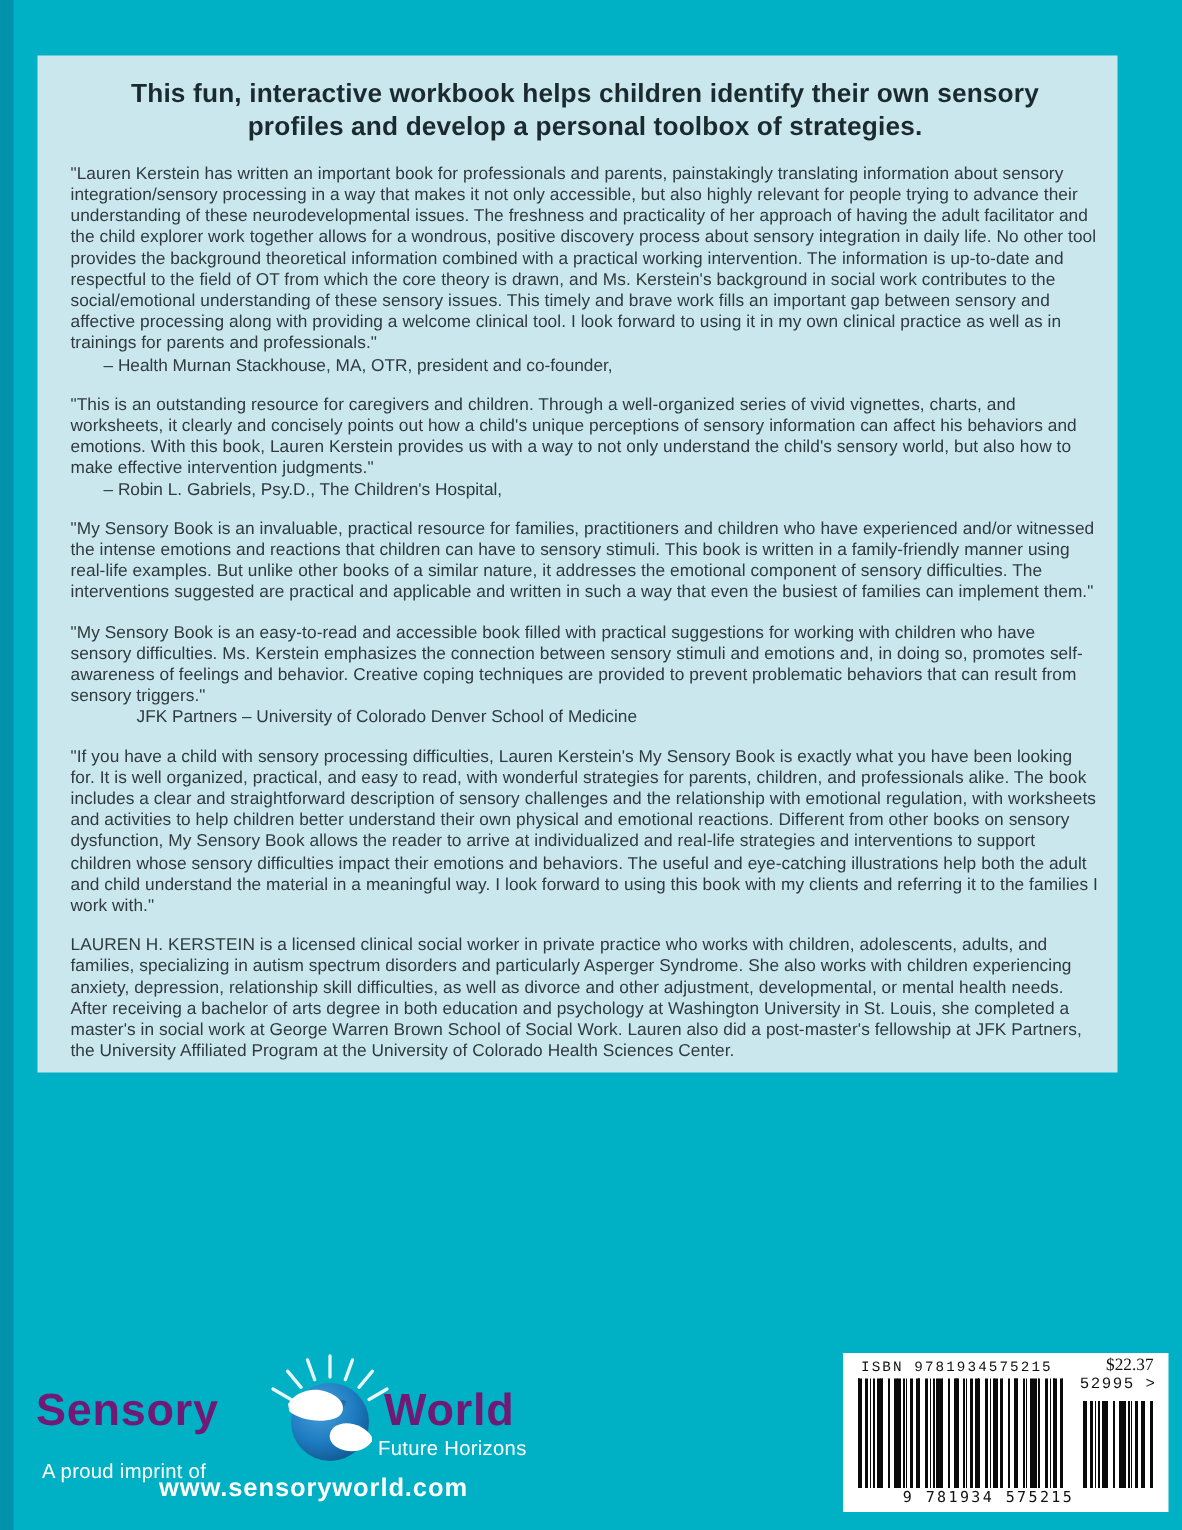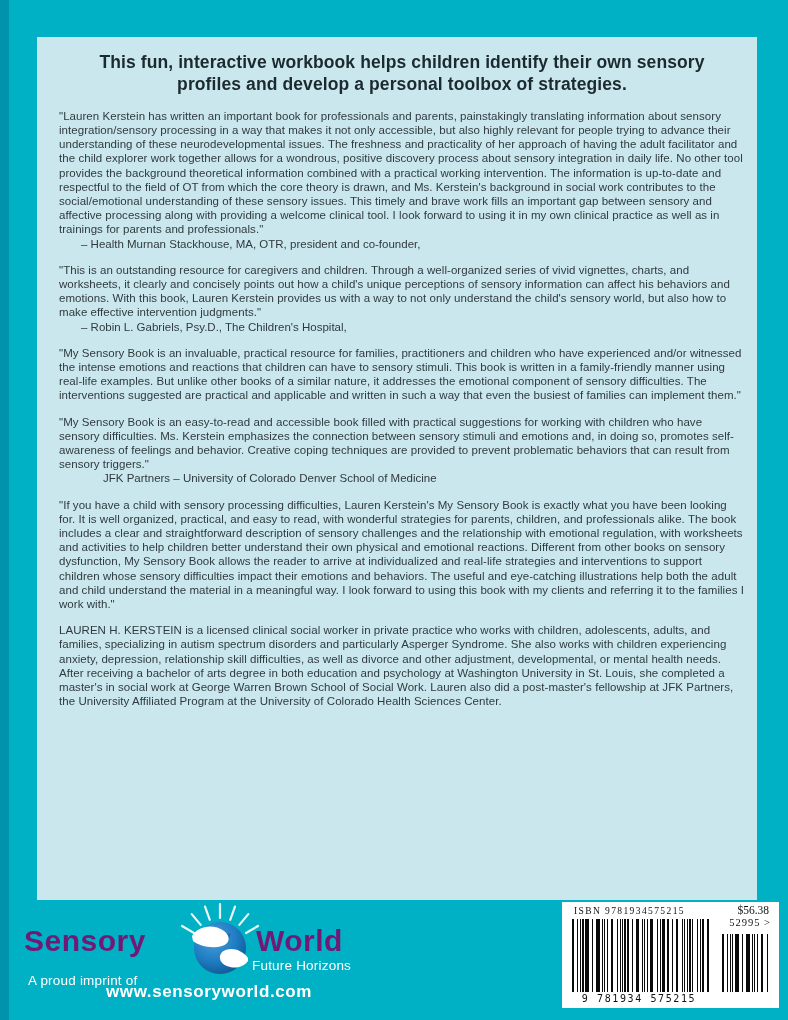--- a/index.html
+++ b/index.html
@@ -10,24 +10,23 @@
     position:relative; width:788px; height:1020px;
     background:#00b1c5; overflow:hidden;
   }
   .spine-strip {
     position:absolute; left:0; top:0; width:9px; height:1020px;
     background:#0093ab;
   }
 
   
   .content-box {
-    position:absolute; left:25px; top:37px; width:720px; height:863px;
+    position:absolute; left:25px; top:37px; width:720px; height:678px;
     background:#cbe7ee; padding:12px 12px 10px 22px; overflow:hidden;
     color:#2f3a3e;
-    margin-left:12px;
   }
   .headline {
     text-align:center; font-weight:bold; font-size:17.5px; line-height:1.28;
     color:#1b2a2f; padding:2px 36px 0 36px; margin-bottom:13px;
     letter-spacing:0.1px;
   }
   .quote, .bio {
     font-size:11.5px; line-height:14.2px; letter-spacing:0.05px;
   }
   .testimonial { margin-bottom:12px; }
@@ -57,43 +56,43 @@
     color:#ffffff; font-weight:bold; font-size:17px; letter-spacing:0.6px;
   }
 
   
   .barcode-box {
     position:absolute; left:562px; top:14px; width:217px; height:106px;
     background:#ffffff;
   }
   .isbn-top {
     position:absolute; left:12px; top:4px;
-    font-family:Liberation Serif, serif; font-size:9.5px; letter-spacing:1.4px;
+    font-family:Liberation Mono, monospace; font-size:9.5px; letter-spacing:1.4px;
     color:#111;
   }
   .price {
     position:absolute; right:10px; top:2px; font-size:11.5px; color:#111;
     font-family:"Liberation Serif", serif;
   }
   .price-code {
     position:absolute; right:8px; top:15px;
-    font-family:Liberation Serif, serif; font-size:10.5px; letter-spacing:1px;
+    font-family:Liberation Mono, monospace; font-size:10.5px; letter-spacing:1px;
     color:#111;
   }
   .bars {
     background-color:#fff;
     background-image:
       repeating-linear-gradient(90deg, #0a0a0a 0px, #0a0a0a 1.5px, rgba(0,0,0,0) 1.5px, rgba(0,0,0,0) 5px),
       repeating-linear-gradient(90deg, #0a0a0a 0px, #0a0a0a 1px, rgba(0,0,0,0) 1px, rgba(0,0,0,0) 8px),
       repeating-linear-gradient(90deg, #0a0a0a 0px, #0a0a0a 2.5px, rgba(0,0,0,0) 2.5px, rgba(0,0,0,0) 13px);
   }
   .bars.main { position:absolute; left:10px; top:17px; width:138px; height:73px; }
   .bars.addon { position:absolute; left:160px; top:32px; width:48px; height:58px; }
   .isbn-bottom {
-    position:absolute; left:4px; top:91px; width:146px; text-align:center;
+    position:absolute; left:24px; top:91px; width:146px; text-align:center;
     font-family:"DejaVu Sans Mono", monospace; font-size:10px; letter-spacing:1.6px;
     color:#111; background:#fff;
   }
 </style>
 </head>
 <body>
 
 <div class="cover">
 
   <div class="spine-strip"></div>
@@ -163,21 +162,21 @@
       <span class="logo-word world">World</span>
 
       <span class="imprint left">A proud imprint of</span>
       <span class="imprint right">Future Horizons</span>
 
       <div class="website">www.sensoryworld.com</div>
     </div>
 
     <div class="barcode-box">
       <span class="isbn-top">ISBN 9781934575215</span>
-      <span class="price">$56.38</span>
+      <span class="price">$22.37</span>
       <span class="price-code">52995 &gt;</span>
       <div class="bars main"></div>
       <div class="bars addon"></div>
       <span class="isbn-bottom">9 781934 575215</span>
     </div>
 
   </div>
 </div>
 
 </body></html>

